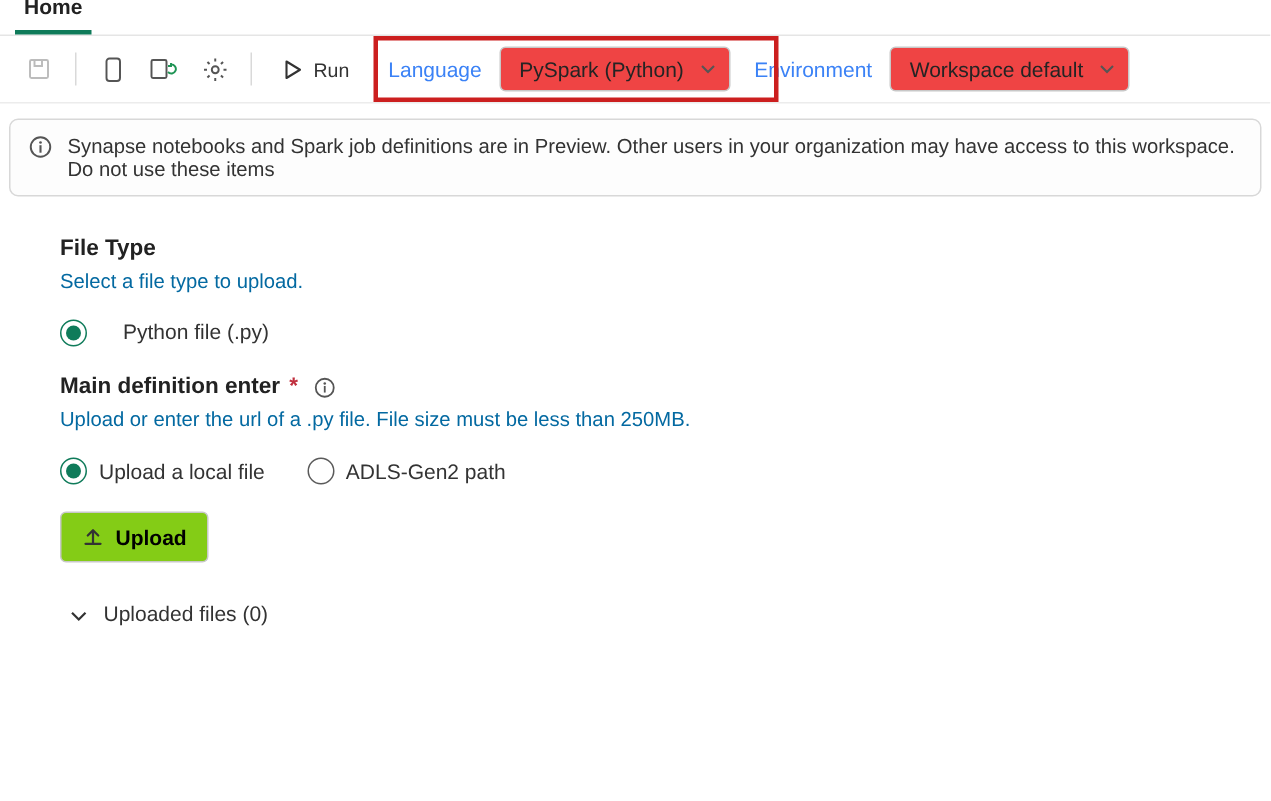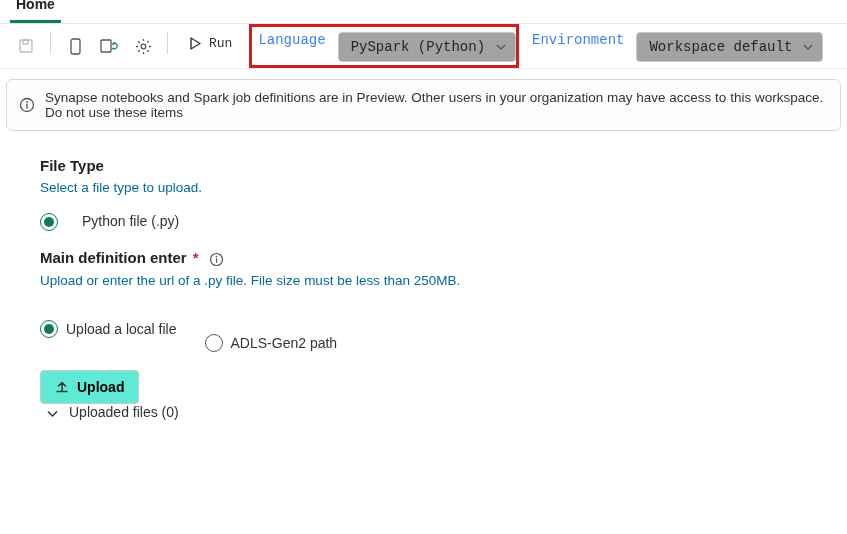--- a/index.html
+++ b/index.html
@@ -27,26 +27,25 @@
     color: #222;
     padding: 4px 6px 8px 6px;
     border-bottom: 3px solid #0f7b5a;
     position: relative;
     top: 0;
   }
 
   
   .toolbar {
     display: flex;
-    align-items: flex-start;
+    align-items: center;
     padding: 8px 12px;
     gap: 6px;
     border-bottom: 1px solid #ececec;
     height: 45px;
-    font-family: Liberation Mono, monospace;
   }
   .tb-icon-btn {
     width: 28px; height: 28px;
     display:flex; align-items:center; justify-content:center;
     color: #555;
     border-radius:4px;
     cursor:pointer;
   }
   .tb-icon-btn.disabled { color: #bcbcbc; cursor:default;}
   .vdiv { width:1px; height:22px; background:#d9d9d9; margin:0 4px; }
@@ -56,42 +55,42 @@
     color:#333;
   }
   .label-txt { font-size:14px; color:#3b82f6; margin:0 6px 0 10px; }
   .dropdown {
     border:1px solid #c8c8c8;
     border-radius:4px;
     padding: 6px 30px 6px 12px;
     font-size:14px;
     position:relative;
     cursor:pointer;
-    background:#a3a3a3;
+    background:#ef4444;
     min-width:150px;
   }
   .dropdown .chev {
     position:absolute; right:8px; top:50%; transform:translateY(-50%);
     color:#555;
   }
   .toolbar-wrap { position:relative; }
   .red-box {
     position:absolute;
     left: 249px;
     top: 0px;
     width: 270px;
     height: 44px;
     border: 3px solid #cc1f1f;
     box-sizing:border-box;
     pointer-events:none;
   }
 
   
   .info-banner {
-    display:flex; align-items:center; gap:10px;
+    display:flex; gap:10px;
     border:1px solid #d8d8d8;
     border-radius:6px;
     margin:10px 6px 0 6px;
     padding:10px 12px;
     background:#fdfdfd;
     font-size:13.5px;
     color:#333;
   }
   .info-banner svg { flex-shrink:0; }
 
@@ -117,26 +116,26 @@
   .info-icn { display:inline-flex; vertical-align:middle; margin-left:6px; color:#555; }
 
   .upload-btn {
     border:1px solid #c8c8c8;
     border-radius:4px;
     padding:8px 14px;
     font-size:14px;
     font-weight:600;
     display:inline-flex; align-items:center; gap:8px;
     cursor:pointer;
-    background:#5eead4;
+    background:#84cc16;
   }
 
   .disclosure {
     display:flex; align-items:flex-end; gap:10px;
-    font-size:14px; color:#333;
+    margin-top:26px; font-size:14px; color:#333;
     cursor:pointer;
     padding-left:6px;
   }
 
   svg { display:block; }
 </style>
 </head>
 <body>
 
 <div class="tabs">
@@ -236,21 +235,21 @@
         </svg>
     </span>
   </div>
   <div class="section-desc">Upload or enter the url of a .py file. File size must be less than 250MB.</div>
 
   <div class="radio-group-row">
     <div style="display:flex;align-items:center;gap:8px;">
       <span class="radio checked"></span>
       <span class="radio-label">Upload a local file</span>
     </div>
-    <div style="display:flex;align-items:center;gap:8px;margin-top:28px;">
+    <div style="display:flex;align-items:center;gap:8px;">
       <span class="radio"></span>
       <span class="radio-label">ADLS-Gen2 path</span>
     </div>
   </div>
 
   <button class="upload-btn">
     <svg width="14" height="14" viewBox="0 0 14 14">
       <path d="M7 11 V3 M3.5 6 L7 2.5 L10.5 6" fill="none" stroke="#333" stroke-width="1.5" stroke-linecap="round" stroke-linejoin="round"></path>
       <path d="M2 11.5 h10" fill="none" stroke="#333" stroke-width="1.5" stroke-linecap="round"></path>
     </svg>

